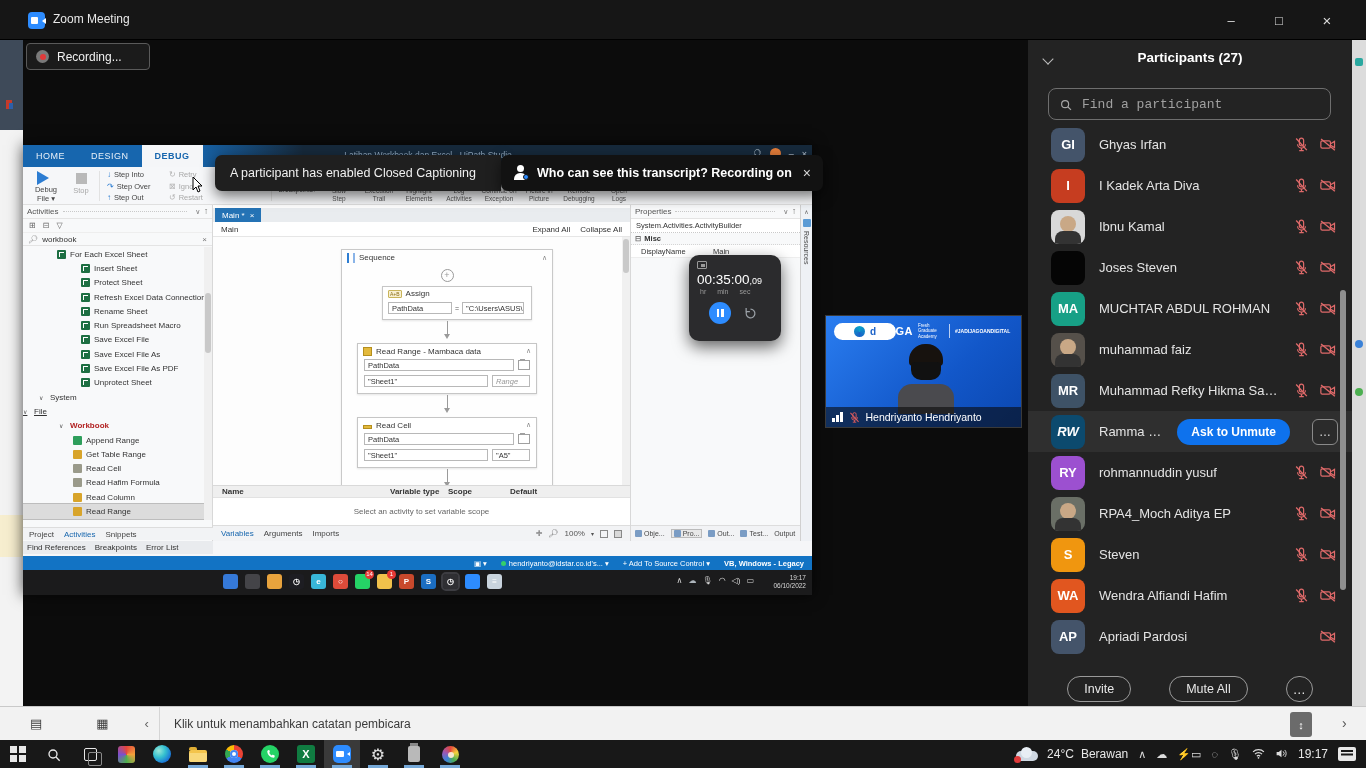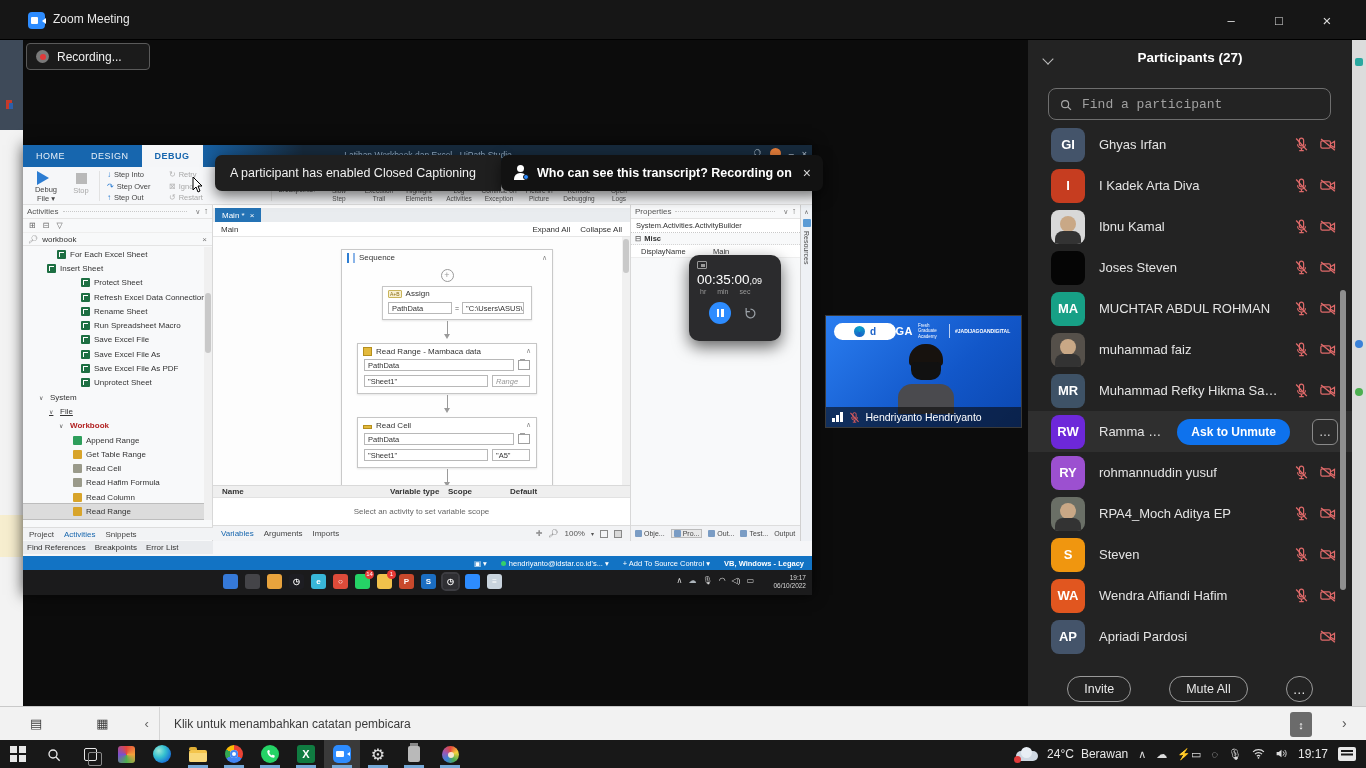--- a/index.html
+++ b/index.html
@@ -367,21 +367,21 @@
       <div id="act-search">
         <span style="font-size:8px;color:#777;">🔎︎</span>
         <span>workbook</span>
         <span class="x">×</span>
       </div>
       <div id="act-tree">
           <div class="t-row" style="padding-left: 34px;">
             <span class="t-ico t-excel"></span>
             <span>For Each Excel Sheet</span>
           </div>
-          <div class="t-row" style="padding-left: 24px;">
+          <div class="t-row" style="padding-left: 58px;">
             <span class="t-ico t-excel"></span>
             <span>Insert Sheet</span>
           </div>
           <div class="t-row" style="padding-left: 58px;">
             <span class="t-ico t-excel"></span>
             <span>Protect Sheet</span>
           </div>
           <div class="t-row" style="padding-left: 58px;">
             <span class="t-ico t-excel"></span>
             <span>Refresh Excel Data Connections</span>
@@ -407,21 +407,21 @@
             <span>Save Excel File As PDF</span>
           </div>
           <div class="t-row" style="padding-left: 58px;">
             <span class="t-ico t-excel"></span>
             <span>Unprotect Sheet</span>
           </div>
           <div class="t-row" style="padding-left: 16px;">
             <span class="t-chev">∨</span>
             <span>System</span>
           </div>
-          <div class="t-row" style="padding-left: 26px; text-decoration: underline;">
+          <div class="t-row" style=" text-decoration: underline;">
             <span class="t-chev">∨</span>
             <span>File</span>
           </div>
           <div class="t-row" style="padding-left: 36px;">
             <span class="t-chev">∨</span>
             <span class="t-red">Workbook</span>
           </div>
           <div class="t-row" style="padding-left: 50px;">
             <span class="t-ico" style="background:#2E9E5B;"></span>
             <span>Append Range</span>
@@ -849,21 +849,21 @@
               <path d="M4.5 3.5l15 16.5" stroke="currentColor" stroke-width="1.9"></path>
             </svg>
             <svg class="svgi" width="19" height="17" viewBox="0 0 26 24">
               <rect x="2.2" y="6.8" width="13.5" height="10.4" rx="2" fill="none" stroke="currentColor" stroke-width="1.7"></rect>
               <path d="M16 11l5.5-3.4v8.8L16 13" fill="none" stroke="currentColor" stroke-width="1.7"></path>
               <path d="M2.5 4.2L22 20" stroke="currentColor" stroke-width="1.9"></path>
             </svg>
           </div>
         </div>
         <div class="p-row hover">
-          <div class="avatar" style="background: #6d28d9;">RW</div>
+          <div class="avatar" style="background: #0c4a6e; font-style: italic;">RW</div>
           <div class="p-name">Ramma Wiryaw</div>
           <div class="askbtn">Ask to Unmute</div>
           <div class="morebtn">…</div>
         </div>
         <div class="p-row">
           <div class="avatar" style="background: rgb(156, 80, 208);">RY</div>
           <div class="p-name">rohmannuddin yusuf</div>
           <div class="p-icons">
             <svg class="svgi" width="17" height="17" viewBox="0 0 24 24">
               <path d="M12 3a3 3 0 0 0-3 3v5a3 3 0 0 0 6 0V6a3 3 0 0 0-3-3z" fill="none" stroke="currentColor" stroke-width="1.7"></path>

